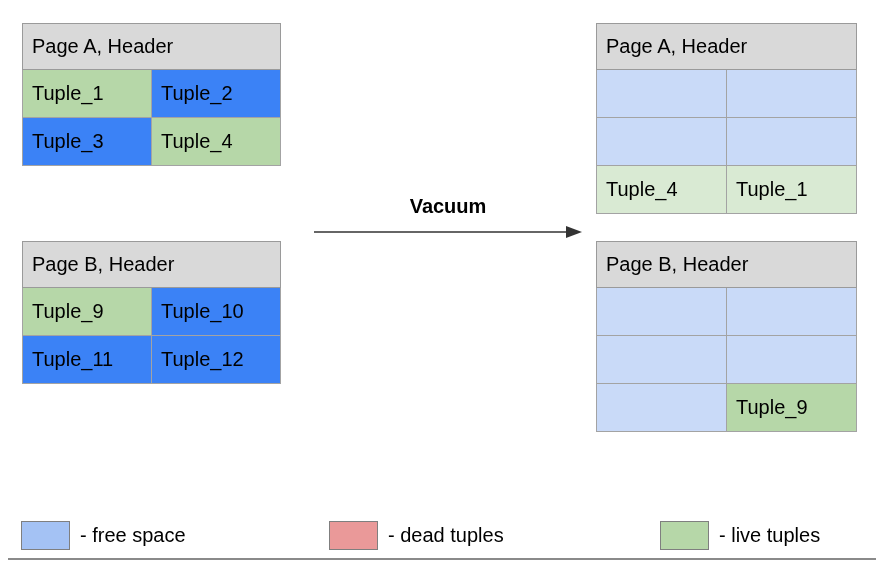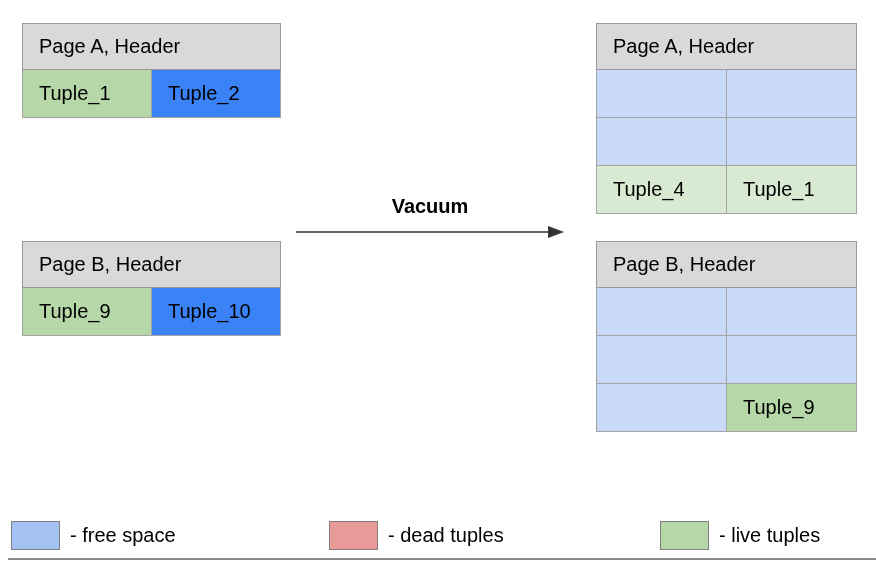--- a/index.html
+++ b/index.html
@@ -12,21 +12,21 @@
   }
   table.page {
     position:absolute;
     border-collapse:collapse;
     table-layout:fixed;
     background:#fff;
   }
   table.page td {
     border:1px solid #a3a3a3;
     font-size:20px;
-    padding:0 0 0 16px;
+    padding:0 0 0 9px;
     height:47px;
     vertical-align:middle;
     white-space:nowrap;
     overflow:hidden;
   }
   table.page td.hdr {
     background:#d9d9d9;
     height:45px;
     border:1px solid #9a9a9a;
   }
@@ -34,41 +34,41 @@
   .state-live       { background:#b6d7a8; }
   .state-live_light { background:#d9ead3; }
   .state-free       { background:#c9daf8; }
 
   .tbl-before-a { left:22px;  top:23px;  width:258px; }
   .tbl-before-b { left:22px;  top:241px; width:258px; }
   .tbl-after-a  { left:596px; top:23px;  width:260px; }
   .tbl-after-b  { left:596px; top:241px; width:260px; }
 
   #arrow {
-    position:absolute; left:296px; top:195px; width:268px;
+    position:absolute; left:314px; top:195px; width:268px;
     text-align:center;
   }
   #arrow .arrow-label {
     font-size:20px; font-weight:bold; line-height:22px;
   }
   #arrow svg { display:block; margin-top:7px; }
 
   .legend-item {
     position:absolute; top:520px;
     display:flex; align-items:center;
     height:30px;
   }
   .legend-item .swatch {
     width:47px; height:27px;
     border:1px solid #7f7f7f;
     margin-right:10px;
     flex:none;
   }
   .legend-item .legend-label { font-size:20px; white-space:nowrap; }
-  .legend-free { left:11px; }
+  .legend-free { left:21px; }
   .legend-dead { left:329px; }
   .legend-live { left:660px;justify-content:space-between; }
 
   #bottom-rule {
     position:absolute; left:8px; top:558px;
     width:868px; height:2px;
     background:#8a8a8a;
   }
 </style>
 </head>
@@ -80,35 +80,43 @@
       <col style="width:129px">
     </colgroup>
   <tbody>
       <tr>
         <td class="hdr" colspan="2">Page A, Header</td>
       </tr>
   <tr>
     <td class="state-live">Tuple_1</td>
     <td class="state-dead">Tuple_2</td>
   </tr>
+  <tr>
+    <td class="state-dead">Tuple_3</td>
+    <td class="state-live">Tuple_4</td>
+  </tr>
 </tbody>
   </table>
 
 <table class="page tbl-before-b">
   <colgroup>
       <col style="width:129px">
       <col style="width:129px">
     </colgroup>
   <tbody>
       <tr>
         <td class="hdr" colspan="2">Page B, Header</td>
       </tr>
   <tr>
     <td class="state-live">Tuple_9</td>
     <td class="state-dead">Tuple_10</td>
+  </tr>
+  <tr>
+    <td class="state-dead">Tuple_11</td>
+    <td class="state-dead">Tuple_12</td>
   </tr>
 </tbody>
   </table>
 
 <div id="arrow">
   <div class="arrow-label">Vacuum</div>
   <svg width="268" height="16" viewBox="0 0 268 16">
     <line x1="0" y1="8" x2="253" y2="8" stroke="#666666" stroke-width="2"></line>
     <path d="M252,2 L268,8 L252,14 Z" fill="#333333"></path>
   </svg>

